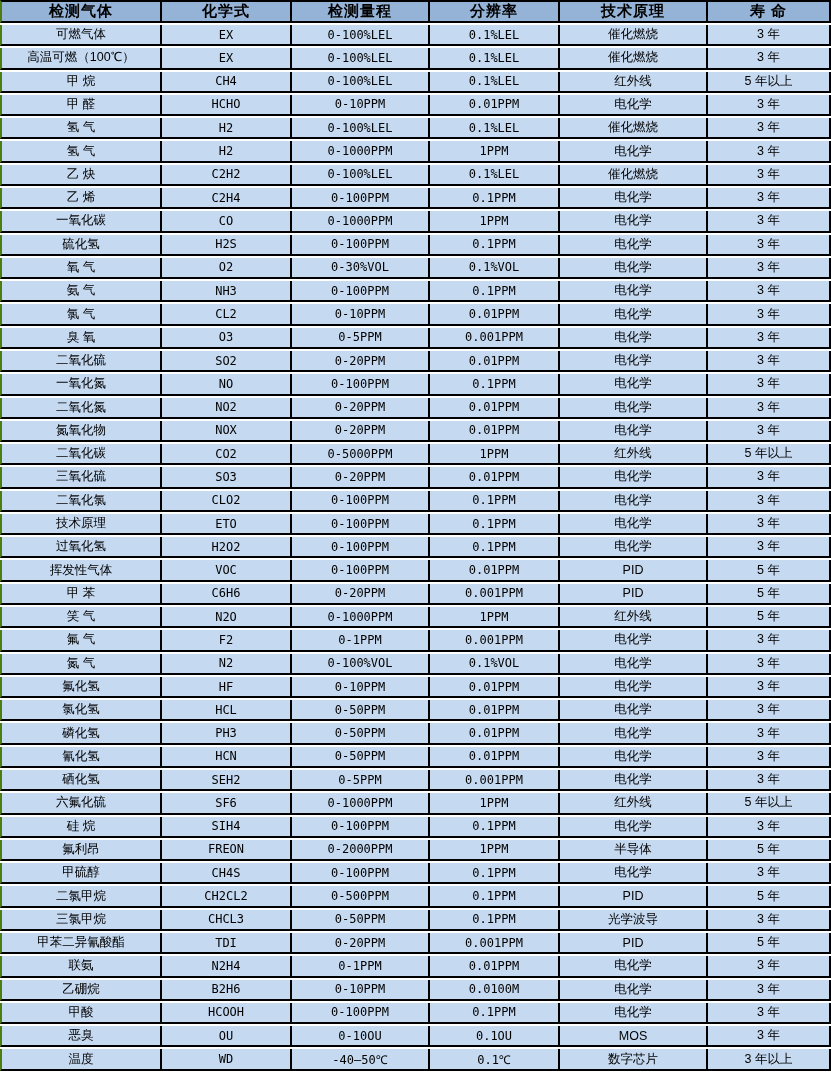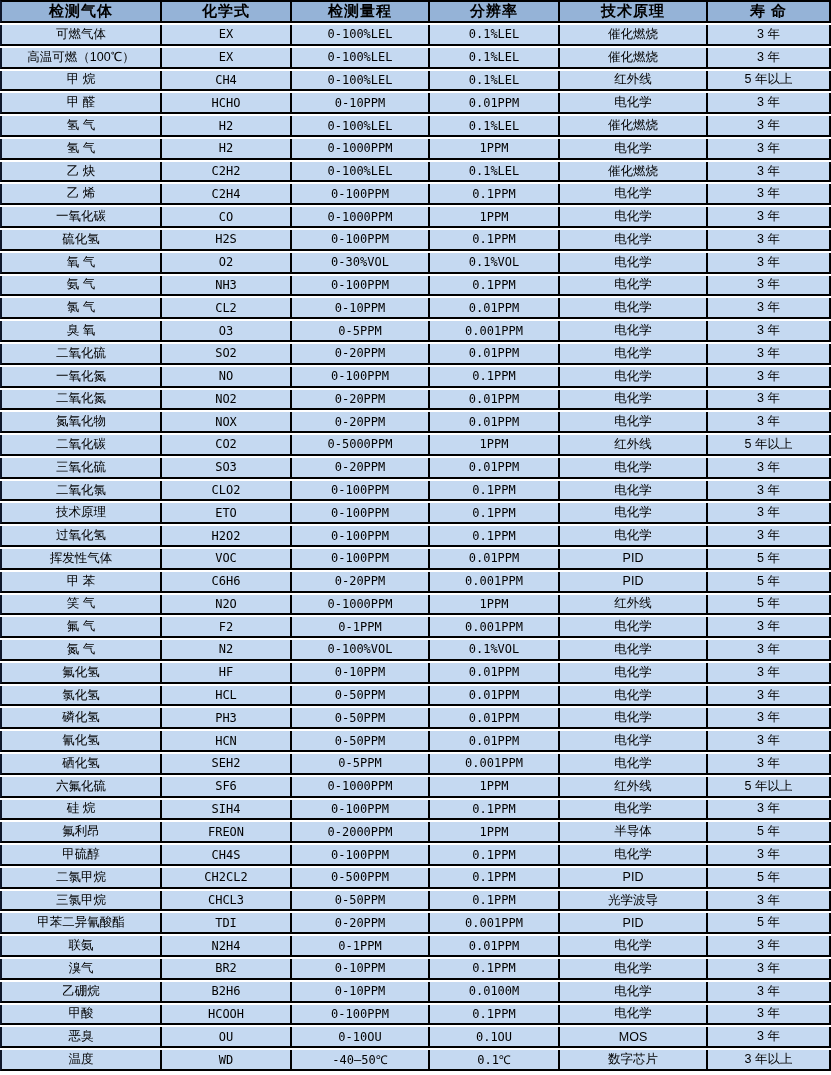--- a/index.html
+++ b/index.html
@@ -23,21 +23,21 @@
   th, td {
     text-align: center;
     vertical-align: middle;
     padding: 0 2px;
     overflow: hidden;
     white-space: nowrap;
     border-right: 2px solid #000000;
     border-bottom: 2px solid #000000;
   }
   th:first-child, td:first-child {
-    border-left: 2px solid #0f172a;
+    border-left: 2px solid #4d7c0f;
   }
   th {
     background: #95B3D7;
     border-top: 2px solid #000000;
     font-size: 15px;
     font-weight: bold;
     letter-spacing: 1px;
   }
   td {
     background: #C5D9F1;
@@ -395,28 +395,20 @@
       </tr>
       <tr>
         <td>联氨</td>
         <td class="latin">N2H4</td>
         <td class="latin">0-1PPM</td>
         <td class="latin">0.01PPM</td>
         <td>电化学</td>
         <td>3 年</td>
       </tr>
       <tr>
-        <td>溴气</td>
-        <td class="latin">BR2</td>
-        <td class="latin">0-10PPM</td>
-        <td class="latin">0.1PPM</td>
-        <td>电化学</td>
-        <td>3 年</td>
-      </tr>
-      <tr>
         <td>乙硼烷</td>
         <td class="latin">B2H6</td>
         <td class="latin">0-10PPM</td>
         <td class="latin">0.0100M</td>
         <td>电化学</td>
         <td>3 年</td>
       </tr>
       <tr>
         <td>甲酸</td>
         <td class="latin">HCOOH</td>

